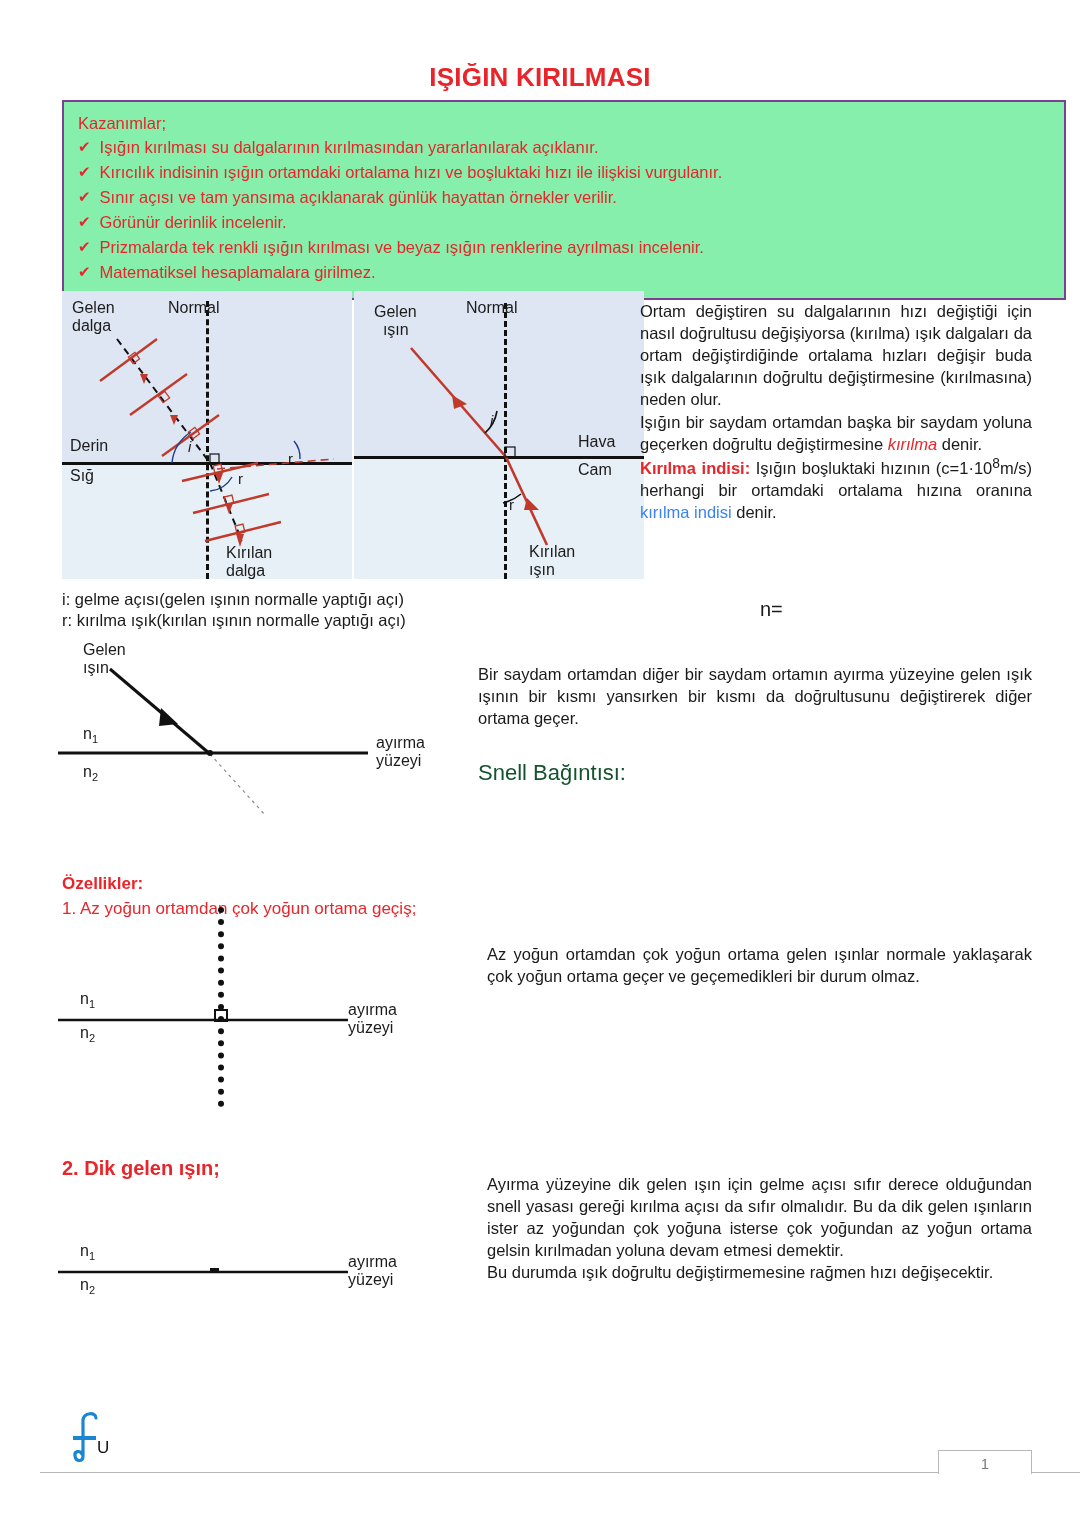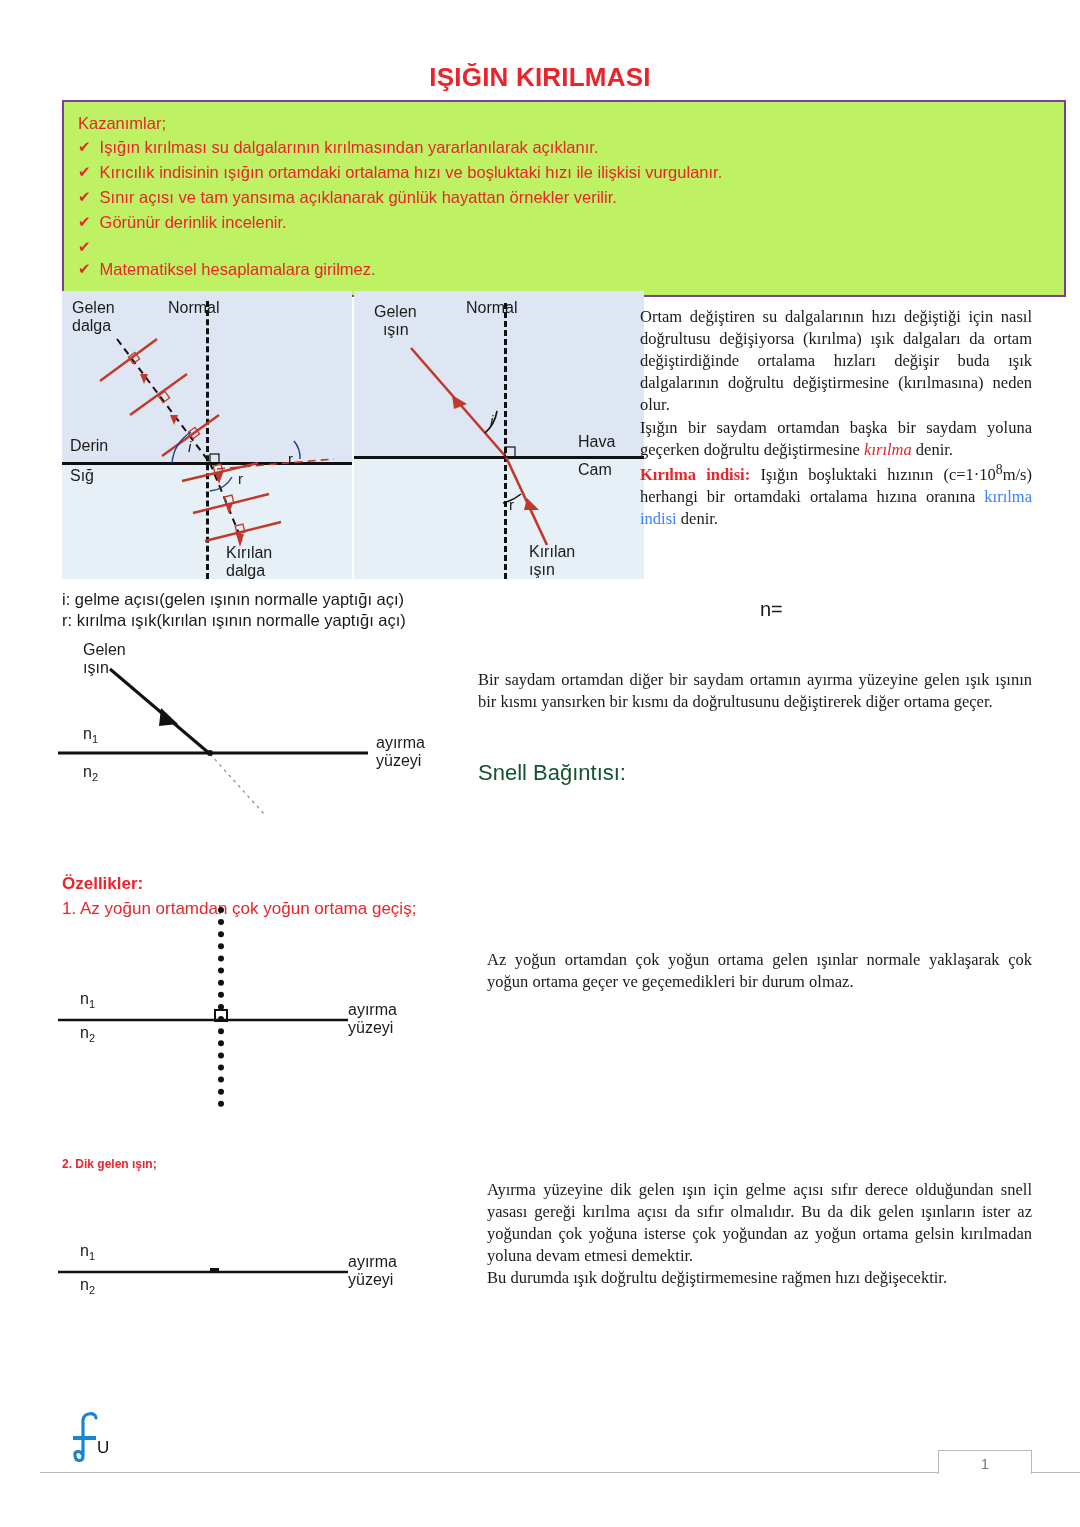--- a/index.html
+++ b/index.html
@@ -19,21 +19,21 @@
     color:#e8252a;
     font-size:26px;font-weight:bold;
     letter-spacing:.2px;
   }
 
   
   .obj-box{
     position:absolute;left:62px;top:100px;width:1018px;
     box-sizing:border-box;
     width:1004px;
-    background:#bef264;
+    background:#86efac;
     border:2px solid #7b3f96;
     padding:10px 14px 12px 14px;
   }
   .obj-head{
     color:#e8252a;font-size:16.5px;font-weight:normal;
     margin:2px 0 3px 0;
   }
   .obj-list{list-style:none;margin:0;padding:0;}
   .obj-list li{
     color:#e8252a;font-size:16.5px;
@@ -53,22 +53,21 @@
   .boundary{position:absolute;left:0;right:0;height:2.5px;background:#111;}
   .normal{
     position:absolute;width:0;border-left:3px dashed #111;
   }
   .lbl{position:absolute;font-size:16px;color:#1b1b1b;line-height:1.12;font-family:"Liberation Sans",sans-serif;}
 
   
   .para{
     font-size:16.5px;line-height:1.34;color:#1a1a1a;
     text-align:justify;
-    font-family:Liberation Serif, serif;
-    margin-top:6px;
+    font-family:Liberation Sans, sans-serif;
   }
   .rtext{position:absolute;left:640px;top:300px;width:392px;}
   .red{color:#3b82f6;}
   .red-b{color:#e8252a;font-weight:bold;}
   .red-i{color:#e8252a;font-style:italic;}
 
   
   .cap{
     position:absolute;left:62px;top:589px;width:580px;
     text-align:left;font-size:16.5px;color:#1a1a1a;line-height:1.3;
@@ -79,21 +78,21 @@
   .fig3{position:absolute;left:58px;top:638px;width:420px;height:190px;}
   .nlbl{position:absolute;font-size:16px;color:#1a1a1a;}
   .nlbl sub{font-size:11px;}
 
   .rtext2{position:absolute;left:478px;top:663px;width:554px;}
   .snell{position:absolute;left:478px;top:760px;color:#14532d;font-size:22px;}
 
   
   .ozet{position:absolute;left:62px;top:874px;color:#e8252a;font-size:17px;font-weight:bold;}
   .item1{position:absolute;left:62px;top:899px;color:#e8252a;font-size:17px;font-weight:normal;}
-  .item2{position:absolute;left:62px;top:1157px;color:#e8252a;font-size:12px;font-weight:bold;}
+  .item2{position:absolute;left:62px;top:1157px;color:#e8252a;font-size:20px;font-weight:bold;}
 
   .fig4{position:absolute;left:58px;top:925px;width:420px;height:200px;}
   .fig5{position:absolute;left:58px;top:1230px;width:420px;height:80px;}
   .dotnormal{position:absolute;width:0;border-left:6px dotted #111;}
 
   .rtext3{position:absolute;left:487px;top:943px;width:545px;}
   .rtext4{position:absolute;left:487px;top:1173px;width:545px;}
 
   
   .footline{position:absolute;left:40px;top:1472px;width:955px;height:1px;background:#b8b8b8;}
@@ -127,20 +126,21 @@
       <li>
         <span class="check">✔</span>
         <span>Sınır açısı ve tam yansıma açıklanarak günlük hayattan örnekler verilir.</span>
       </li>
       <li>
         <span class="check">✔</span>
         <span>Görünür derinlik incelenir.</span>
       </li>
       <li>
         <span class="check">✔</span>
+        <span>Prizmalarda tek renkli ışığın kırılması ve beyaz ışığın renklerine ayrılması incelenir.</span>
       </li>
       <li>
         <span class="check">✔</span>
         <span>Matematiksel hesaplamalara girilmez.</span>
       </li>
     </ul>
   </div>
 
   <div class="diagrow">
 

